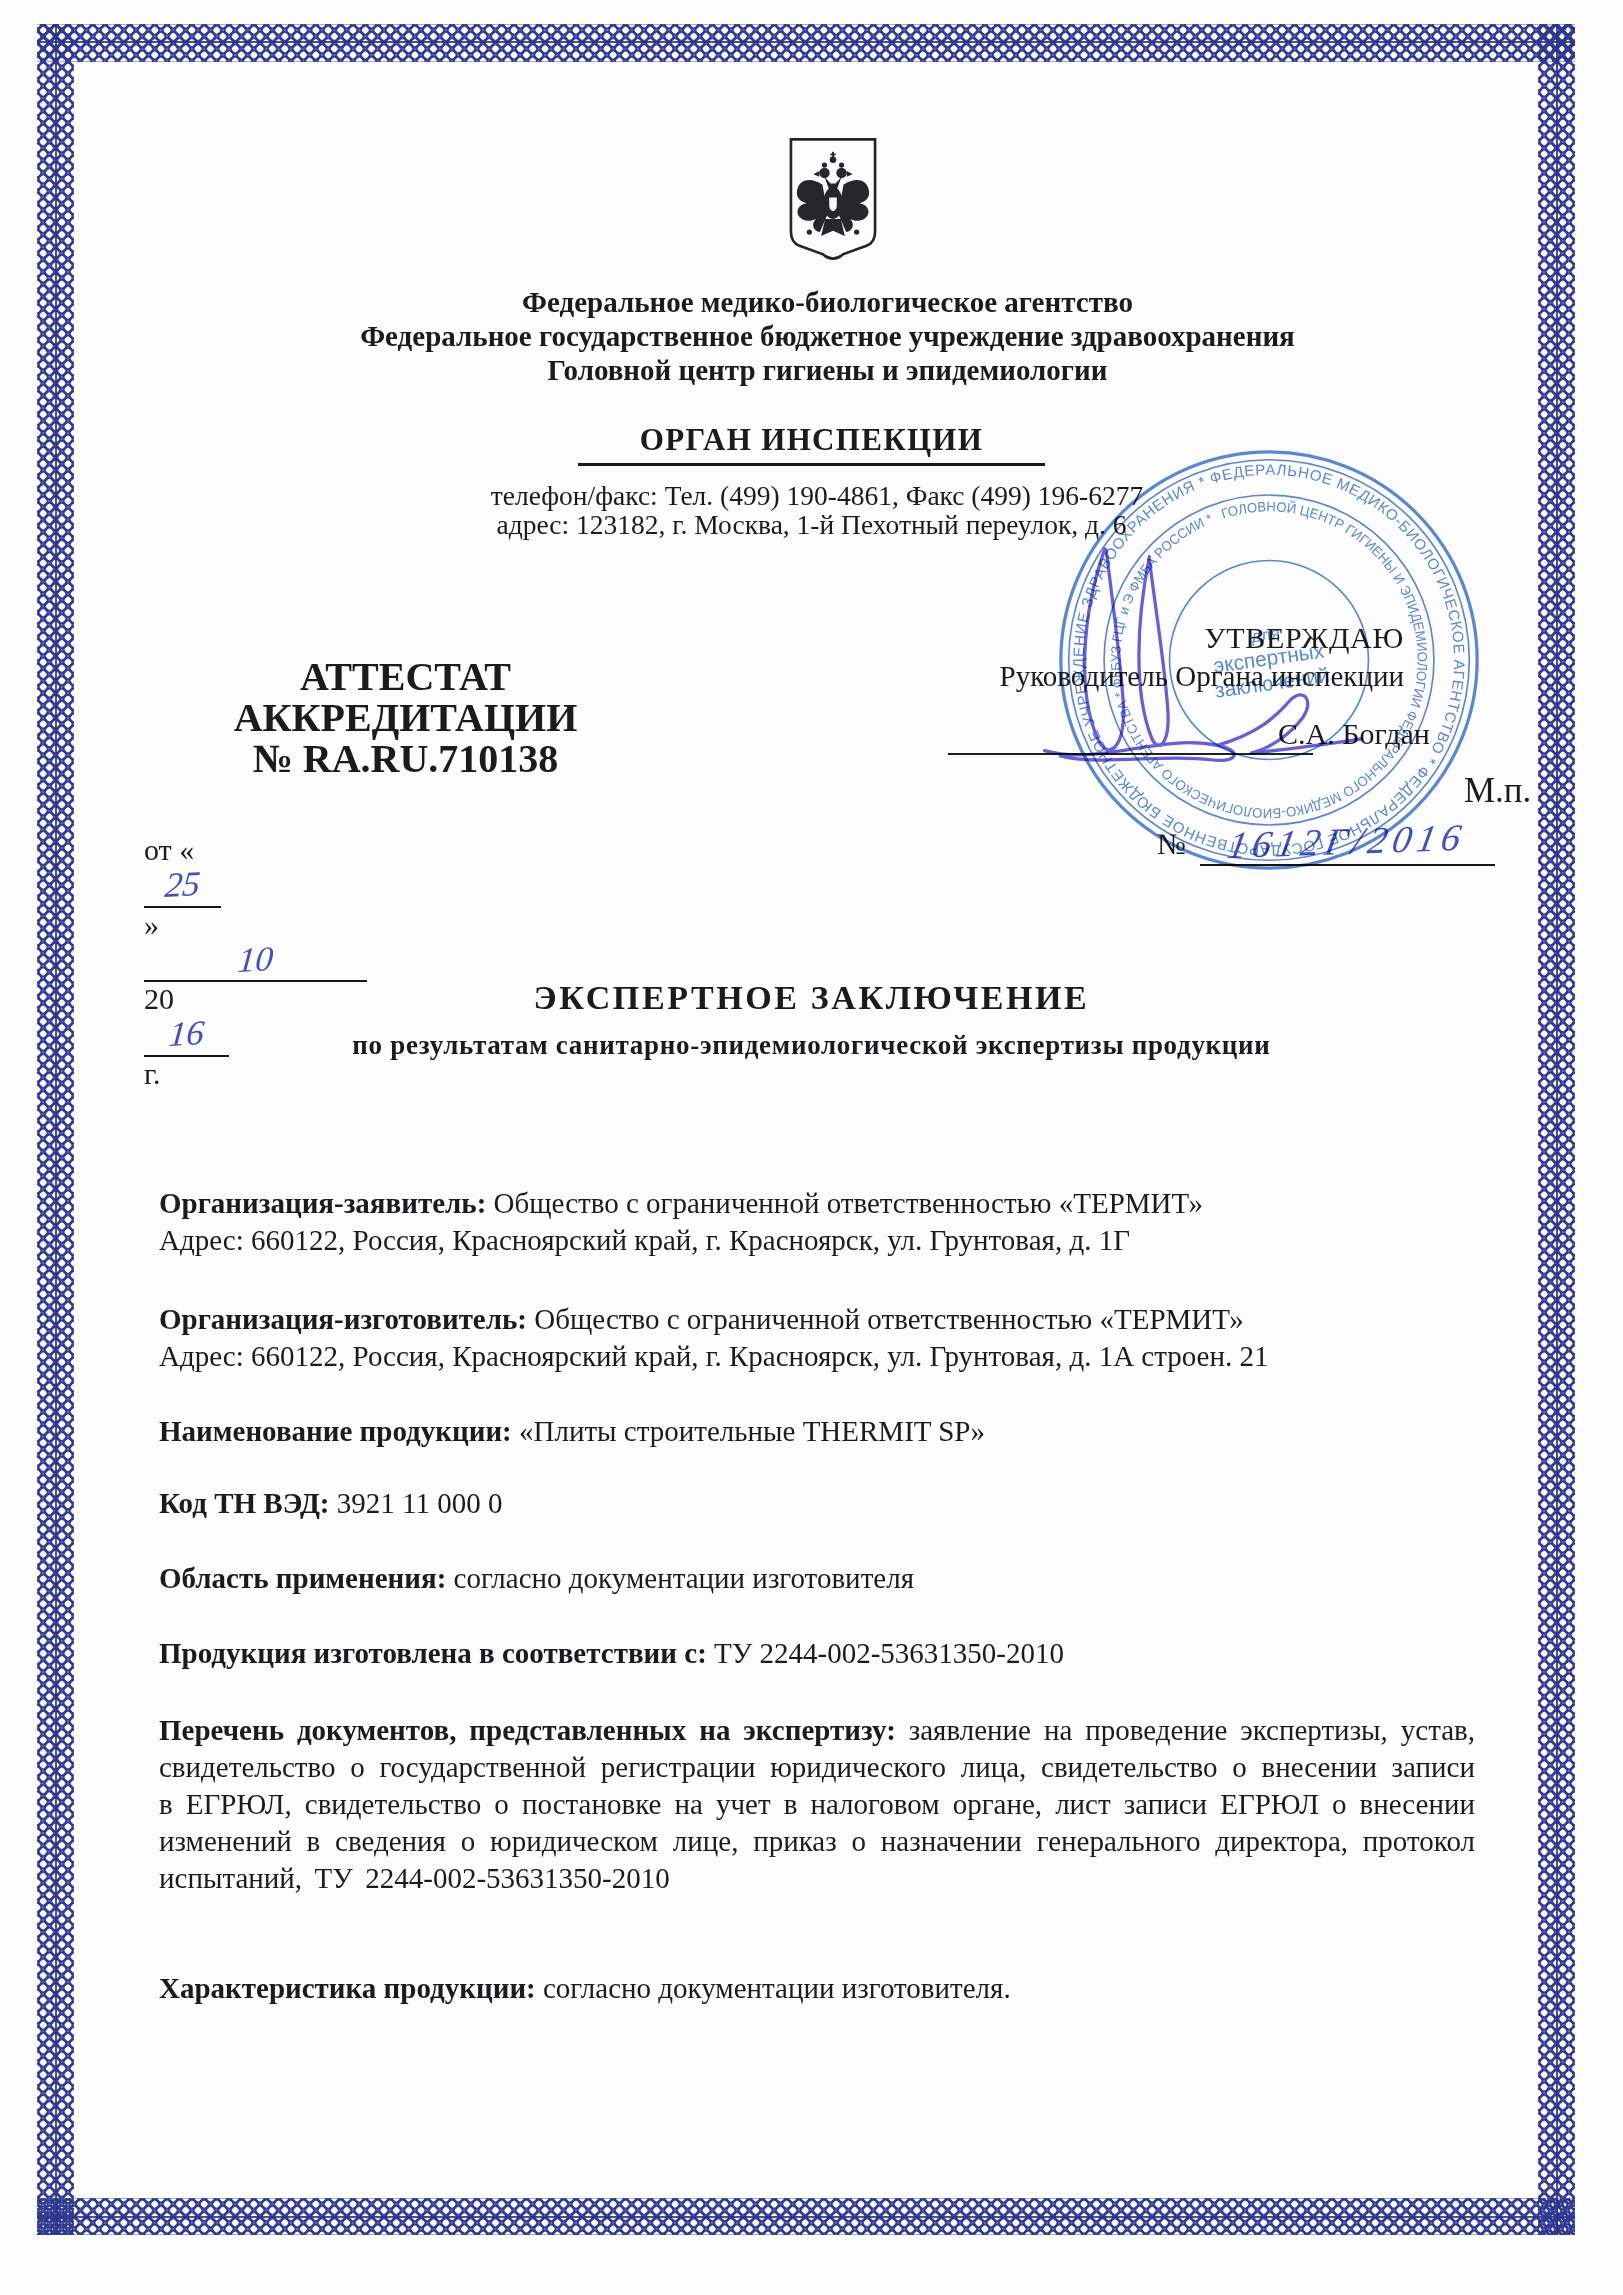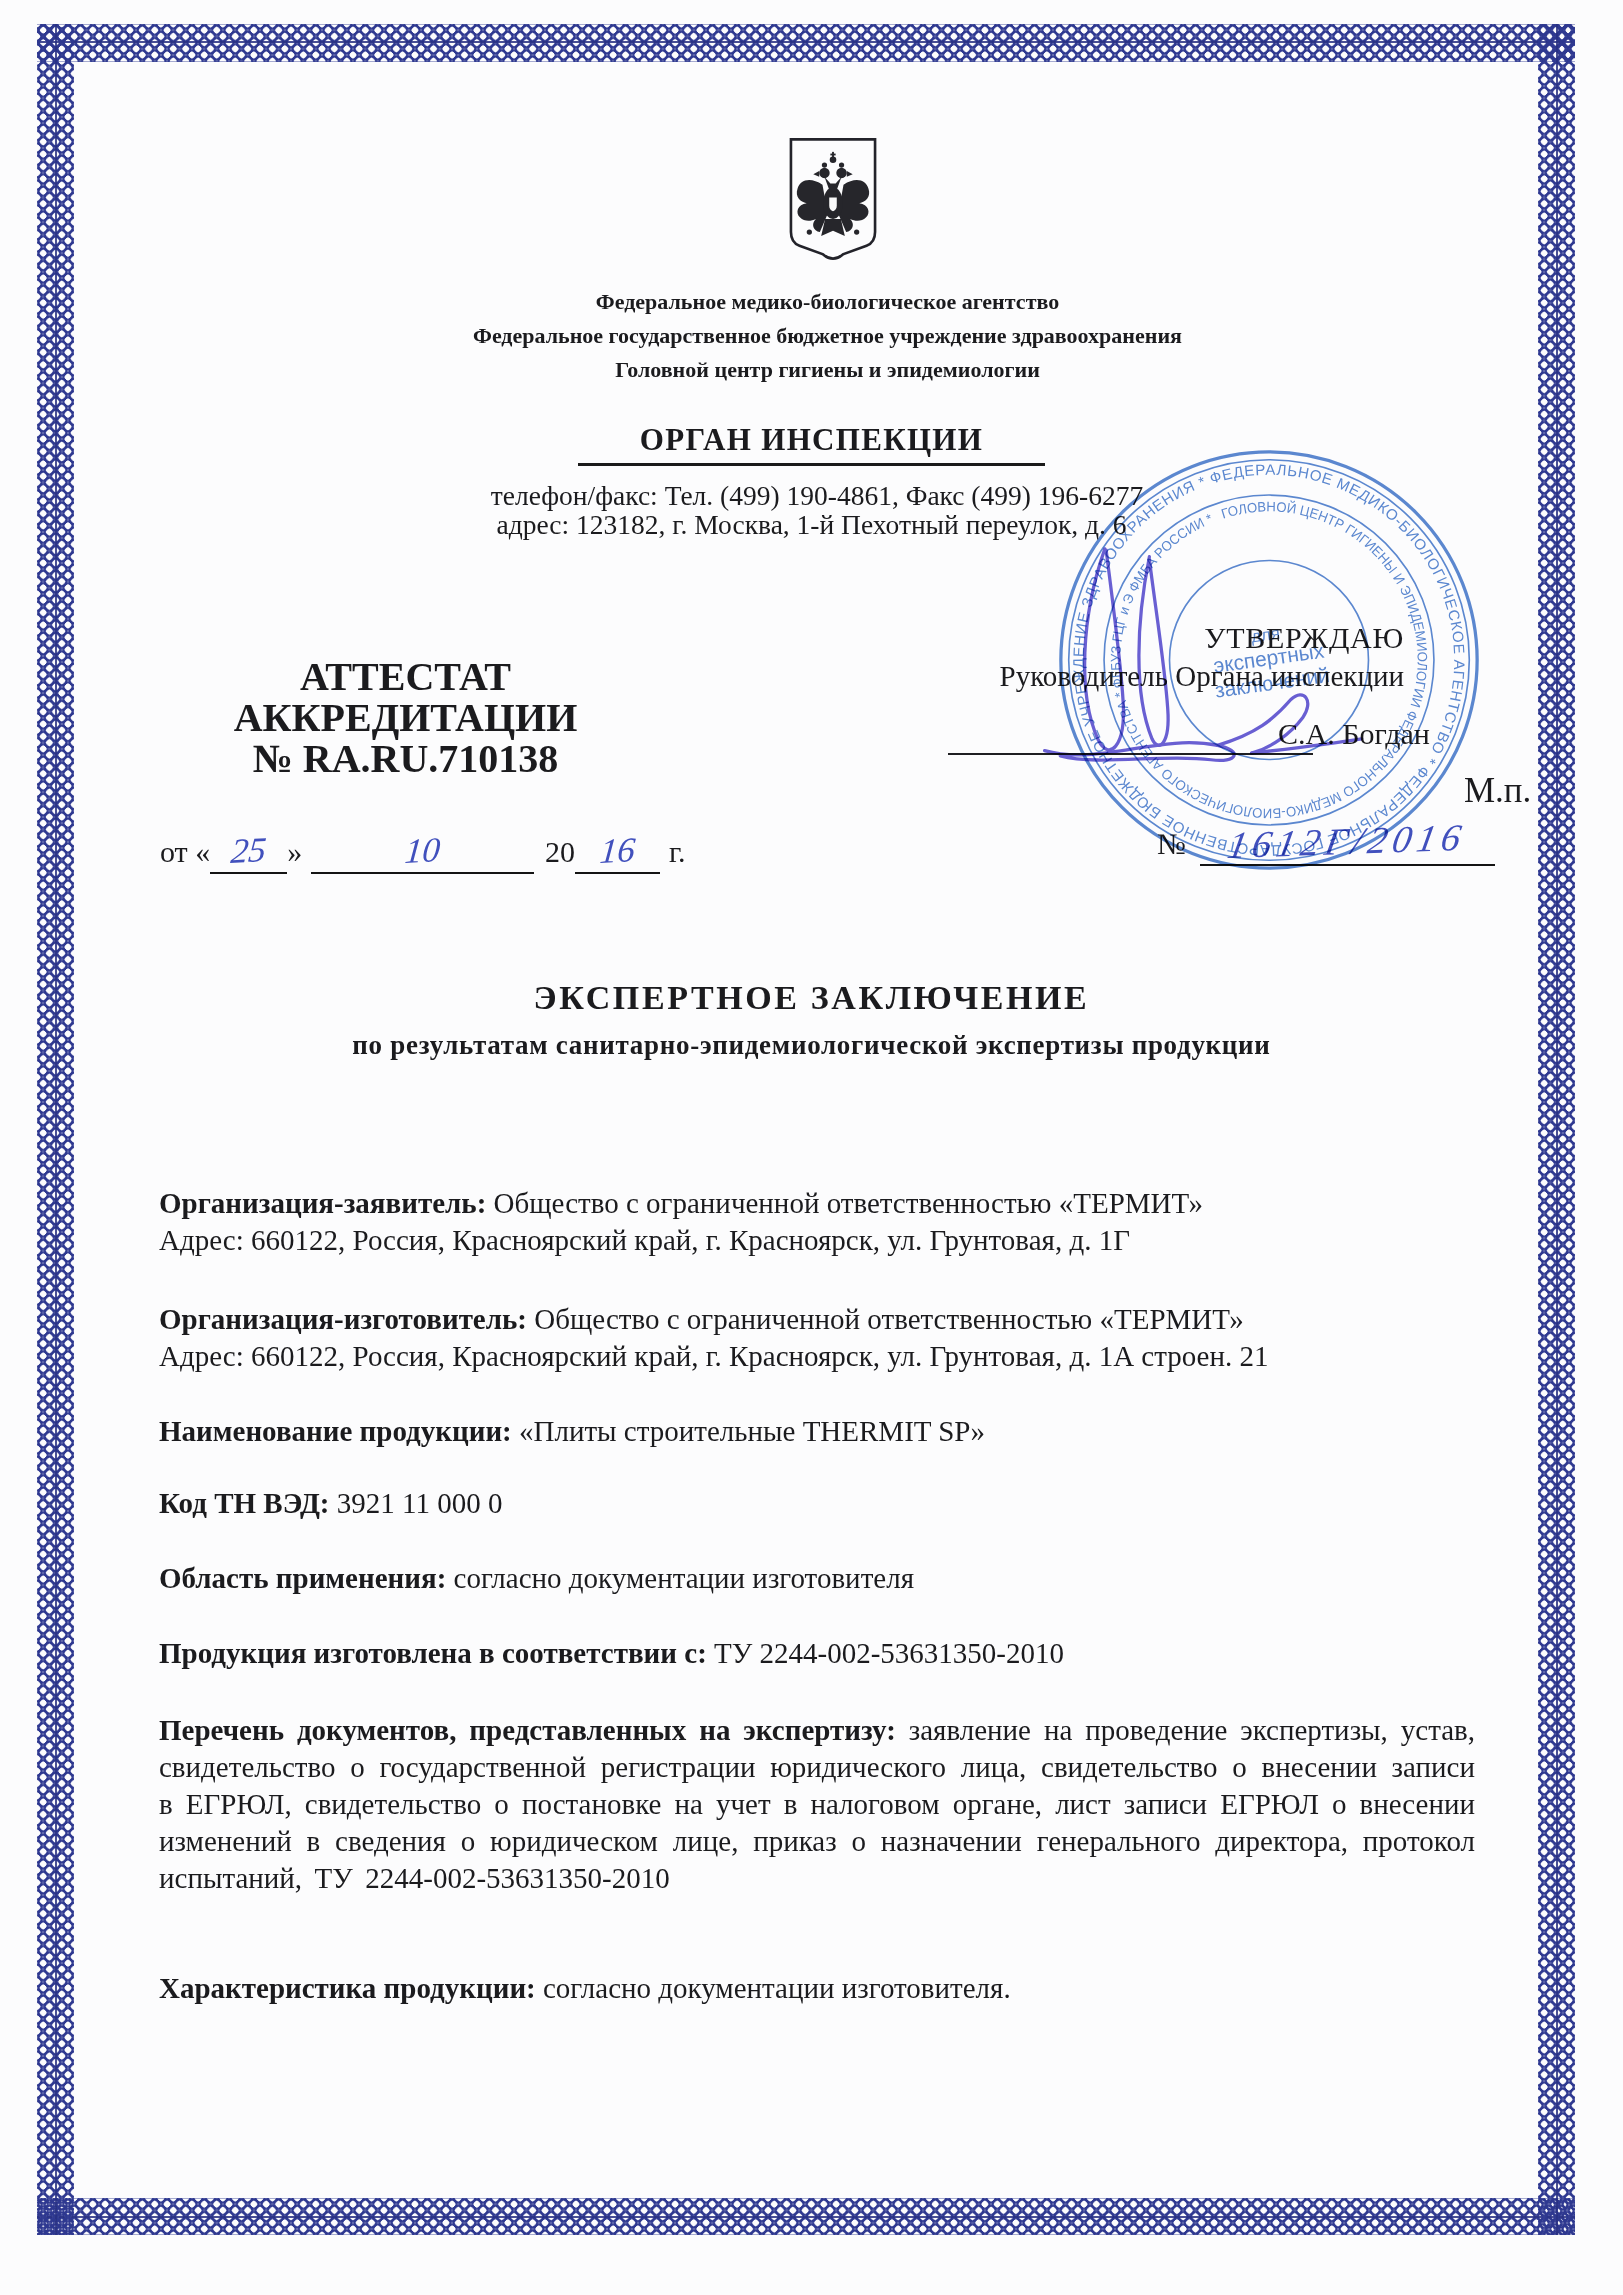--- a/index.html
+++ b/index.html
@@ -25,21 +25,21 @@
   .gb-h{box-shadow:inset 0 -0.7px 0 rgba(46,56,144,.55), inset 0 0.7px 0 rgba(46,56,144,.55);}
   .gb-top::after,.gb-bottom::after{
     content:"";position:absolute;left:0;right:0;top:17.7px;height:2px;background:rgba(40,48,130,.85);
   }
   .gb-left::after,.gb-right::after{
     content:"";position:absolute;top:0;bottom:0;left:17.7px;width:2px;background:rgba(40,48,130,.85);
   }
   
   .abs{position:absolute;}
   .center{left:0;right:0;text-align:center;}
-  .hdr-line{font-weight:bold;font-size:22px;line-height:34px;padding-left:32px;}
+  .hdr-line{font-weight:bold;font-size:29px;line-height:34px;padding-left:32px;}
   .org-name{
     display:inline-block;font-weight:bold;font-size:31px;letter-spacing:1.3px;
     padding:0 62px 5.2px 62px;border-bottom:3.3px solid #1a1a1a;
   }
   .addr{font-size:27.5px;line-height:37px;}
   .accr{font-weight:bold;font-size:40px;line-height:41px;text-align:center;}
   .appr{text-align:right;font-size:29px;line-height:38px;}
   .appr .approve{font-size:30px;letter-spacing:0.7px;}
   .signame{font-size:30px;}
   .mp{font-size:35px;margin-left:24px;}
@@ -115,21 +115,21 @@
   </div>
 
   <div class="abs appr" style="left:949px;top:619px;width:455px;">
     <div class="approve">УТВЕРЖДАЮ</div>
     <div>Руководитель Органа инспекции</div>
   </div>
   <div class="abs signame" style="left:1278px;top:717px;">С.А. Богдан</div>
   <div class="abs rule" style="left:948px;top:753px;width:365px;"></div>
   <div class="abs mp" style="left:1440px;top:771px;">М.п.</div>
 
-  <div class="abs formline" style="left:160px;top:833px;">
+  <div class="abs formline" style="left:144px;top:833px;flex-direction:column;">
     <span>от «</span>
     <span class="slot" style="width:77px;"><span class="hw">25</span></span>
     <span>»</span>
     <span style="width:9.2px;"></span>
     <span class="slot" style="width:223px;"><span class="hw">10</span></span>
     <span style="width:10.5px;"></span>
     <span>20</span>
     <span class="slot" style="width:85px;"><span class="hw">16</span></span>
     <span style="width:9.2px;"></span>
     <span>г.</span>

